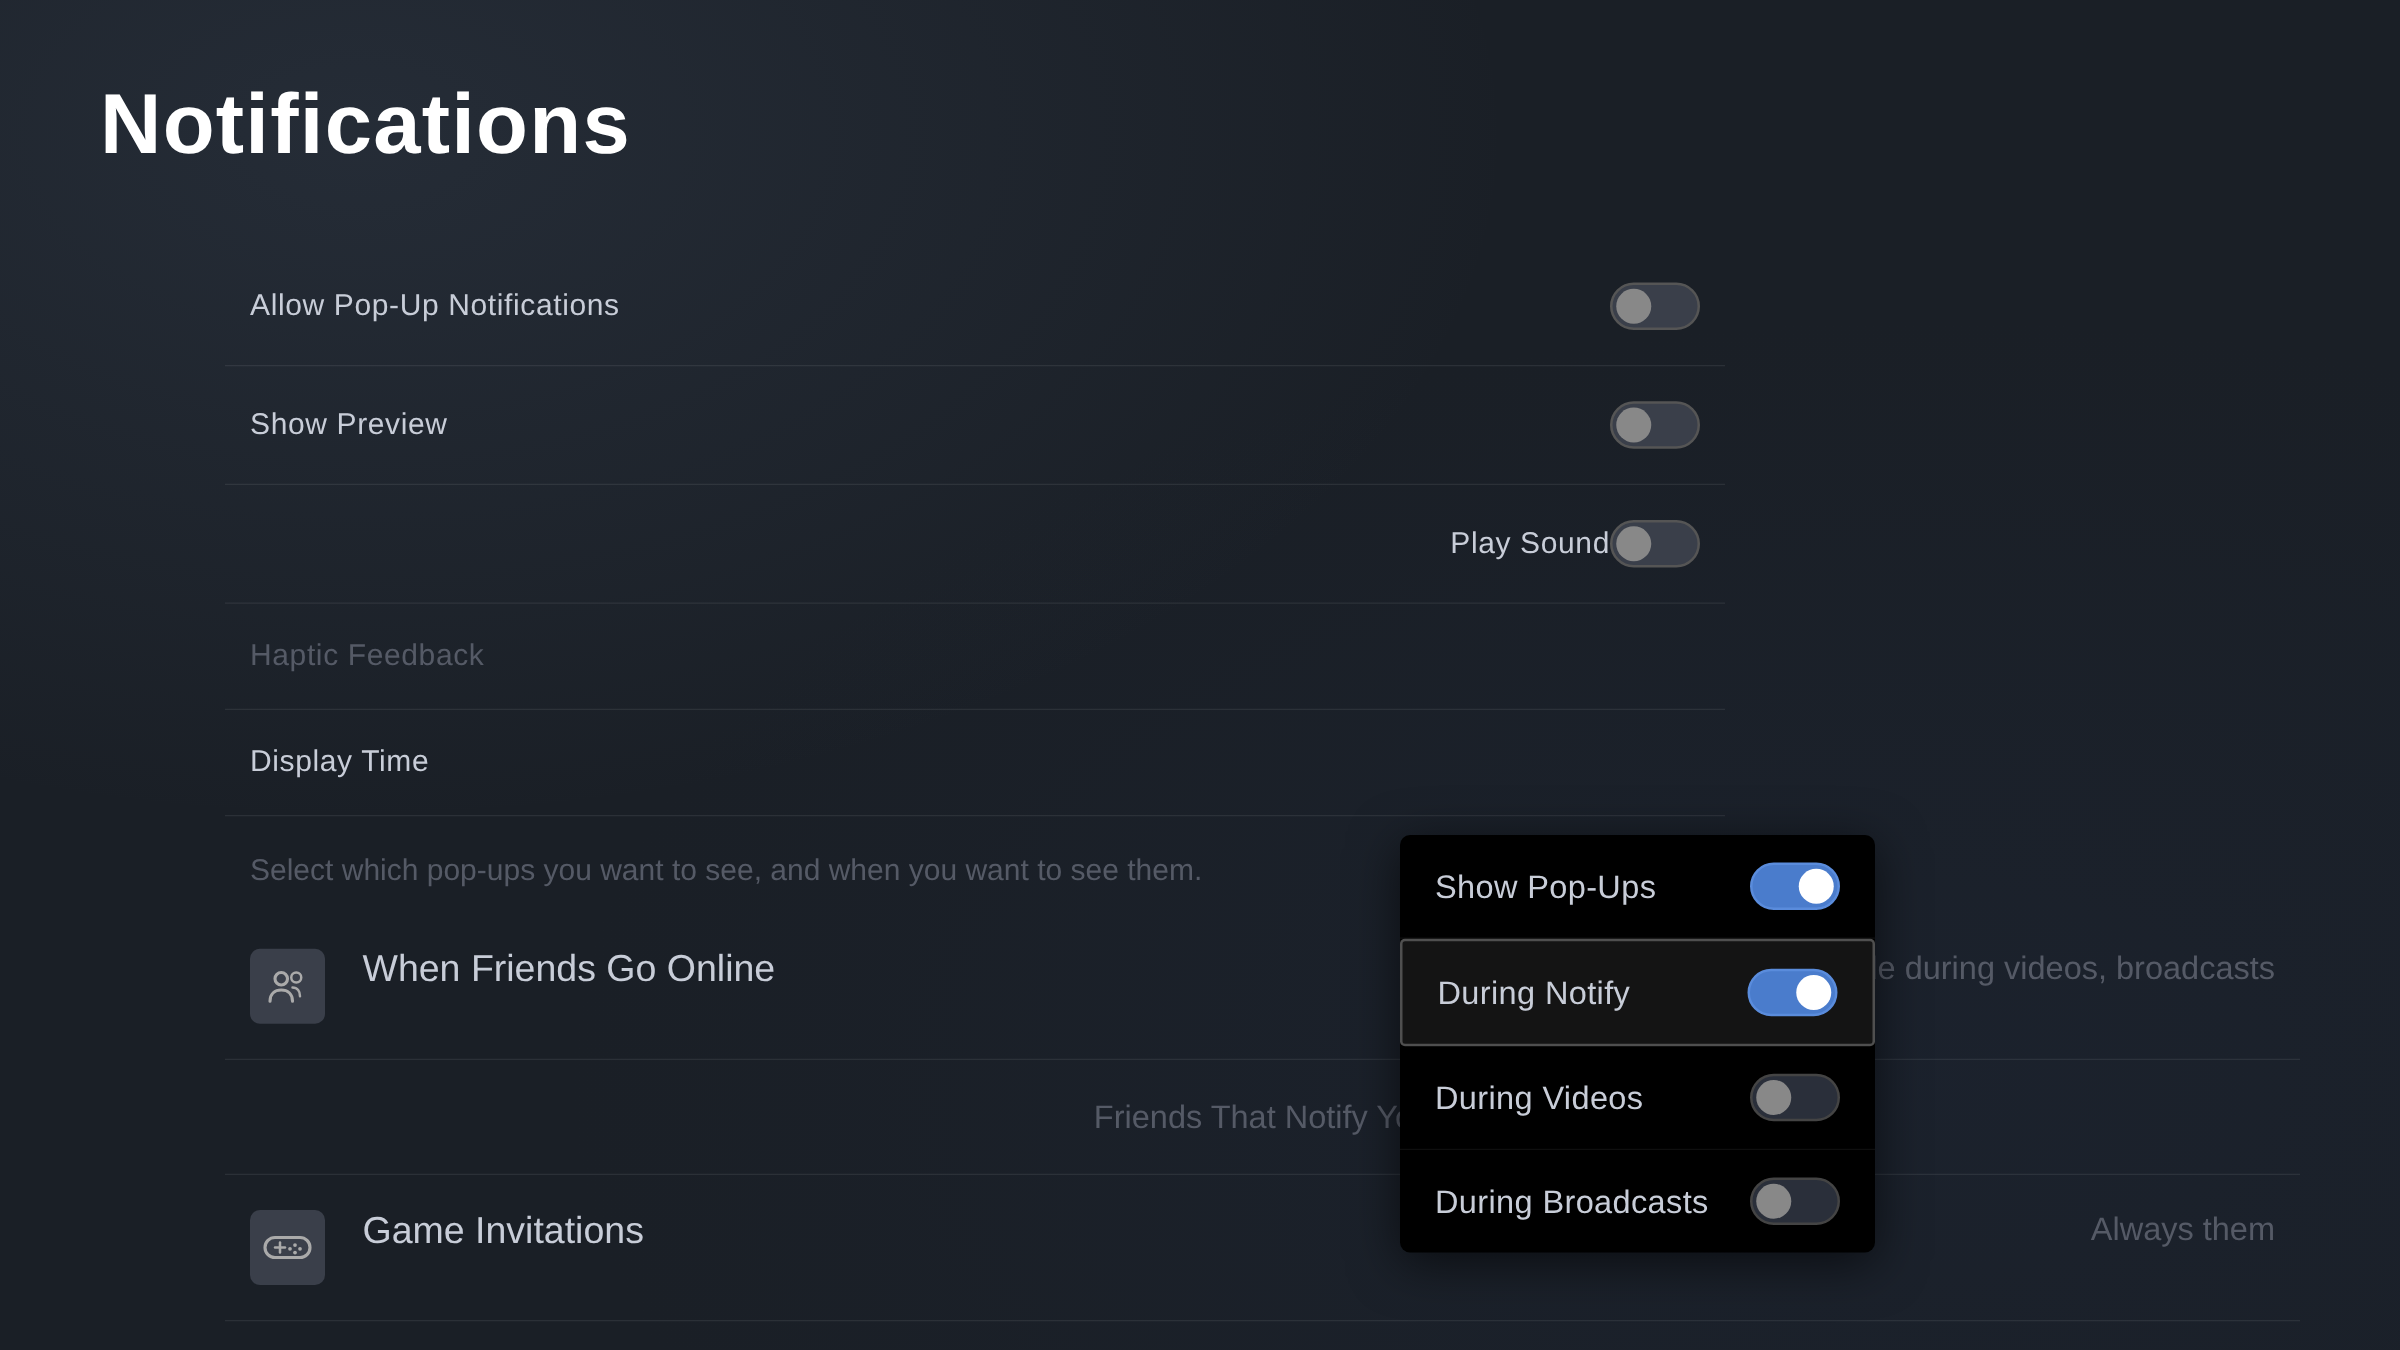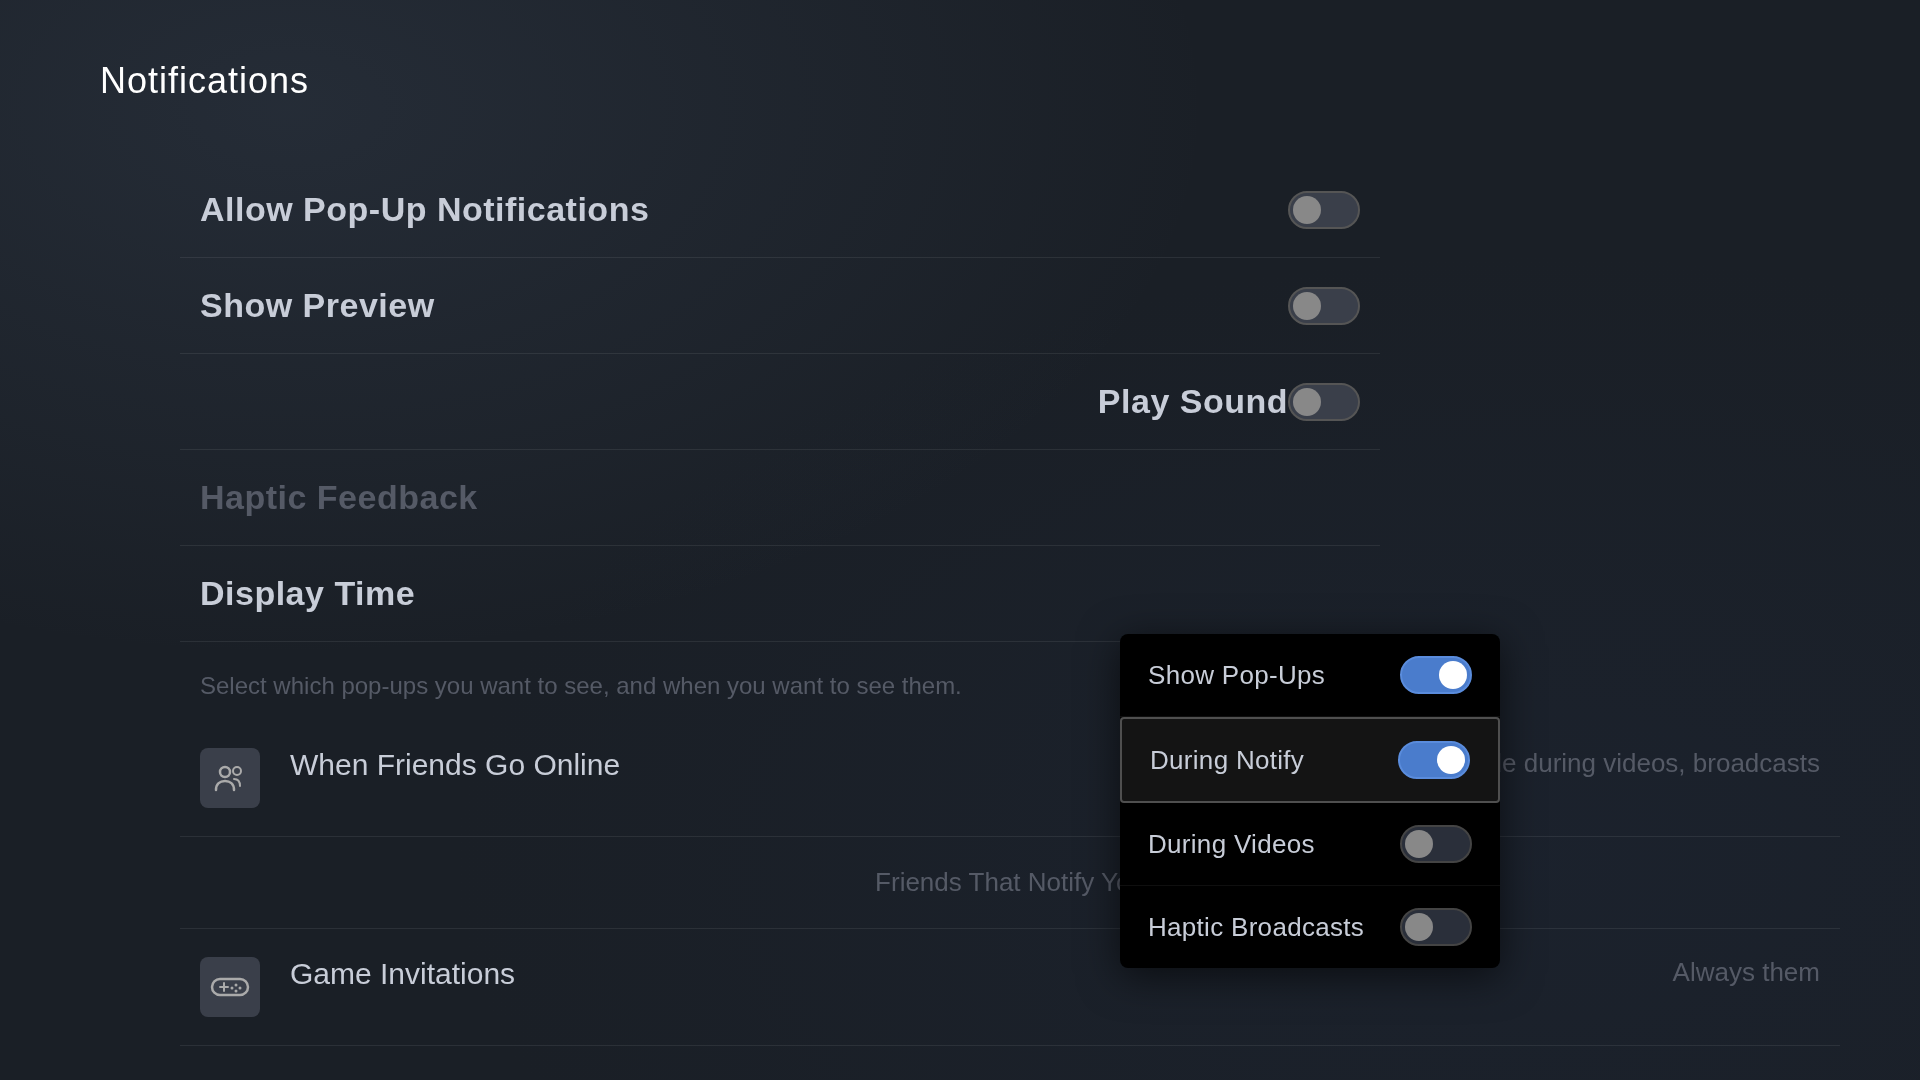--- a/index.html
+++ b/index.html
@@ -33,26 +33,25 @@
     }
 
     .page-container {
       position: relative;
       width: 100%;
       height: 100%;
       padding: 60px 80px;
     }
 
     .page-title {
-      font-size: 36px;
-      font-weight: 400;
+      font-size: 68px;
+      font-weight: 700;
       color: #ffffff;
       margin-bottom: 60px;
       letter-spacing: 1px;
-      margin-left: 20px;
     }
 
     .settings-list {
       display: flex;
       flex-direction: column;
       gap: 0;
       max-width: 1200px;
       margin-left: 100px;
     }
 
@@ -63,22 +62,22 @@
       padding: 28px 20px;
       border-bottom: 1px solid rgba(255,255,255,0.08);
       position: relative;
     }
 
     .setting-row.dimmed .setting-label {
       color: #555a66;
     }
 
     .setting-label {
-      font-size: 34px;
-      font-weight: 700;
+      font-size: 24px;
+      font-weight: 400;
       color: #c8cdd8;
       letter-spacing: 0.5px;
     }
 
     
     .toggle {
       position: relative;
       width: 72px;
       height: 38px;
       border-radius: 19px;
@@ -264,21 +263,21 @@
         </div>
 
         <div class="dropdown-item">
           <span class="dropdown-label">During Videos</span>
           <div class="toggle off" style="background:#2a2f3a; border:2px solid #444;">
             <div class="toggle-knob" style="background:#888; left:3px;"></div>
           </div>
         </div>
 
         <div class="dropdown-item">
-          <span class="dropdown-label">Haptic Broadcasts</span>
+          <span class="dropdown-label">During Broadcasts</span>
           <div class="toggle off" style="background:#2a2f3a; border:2px solid #444;">
             <div class="toggle-knob" style="background:#888; left:3px;"></div>
           </div>
         </div>
       </div>
     </div>
 
     <div class="setting-row dimmed">
       <span class="setting-label">Haptic Feedback</span>
     </div>

